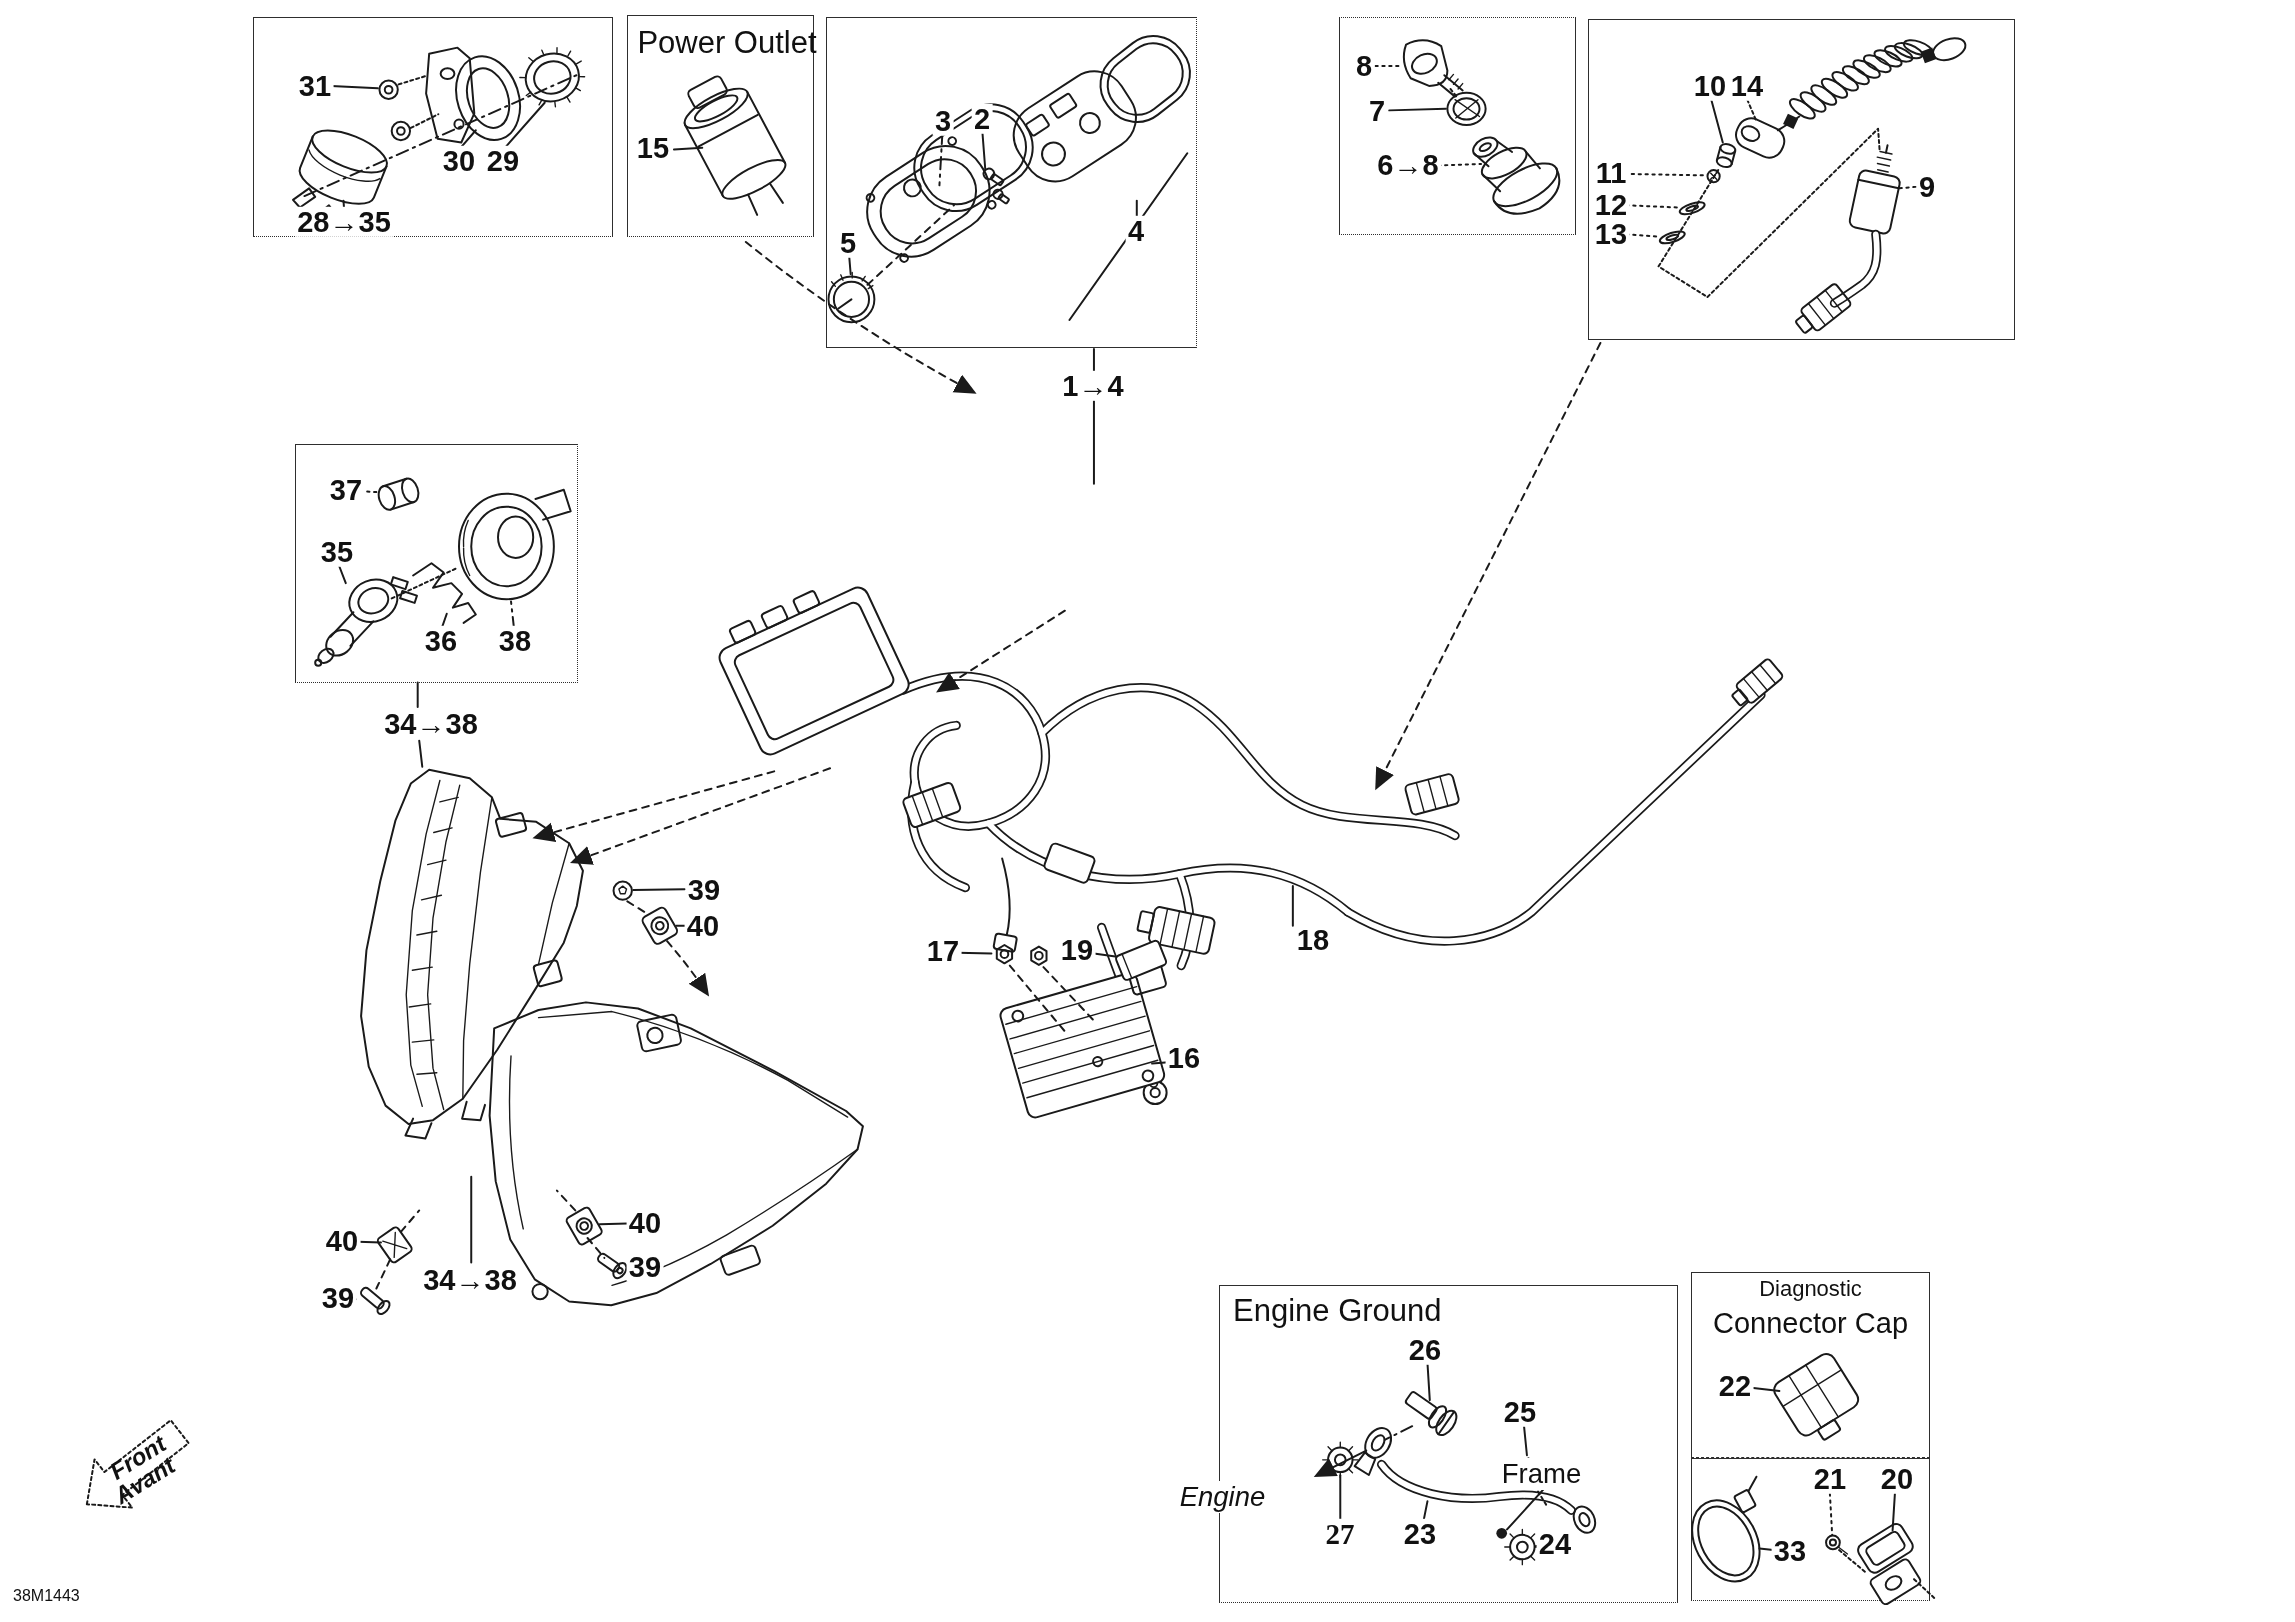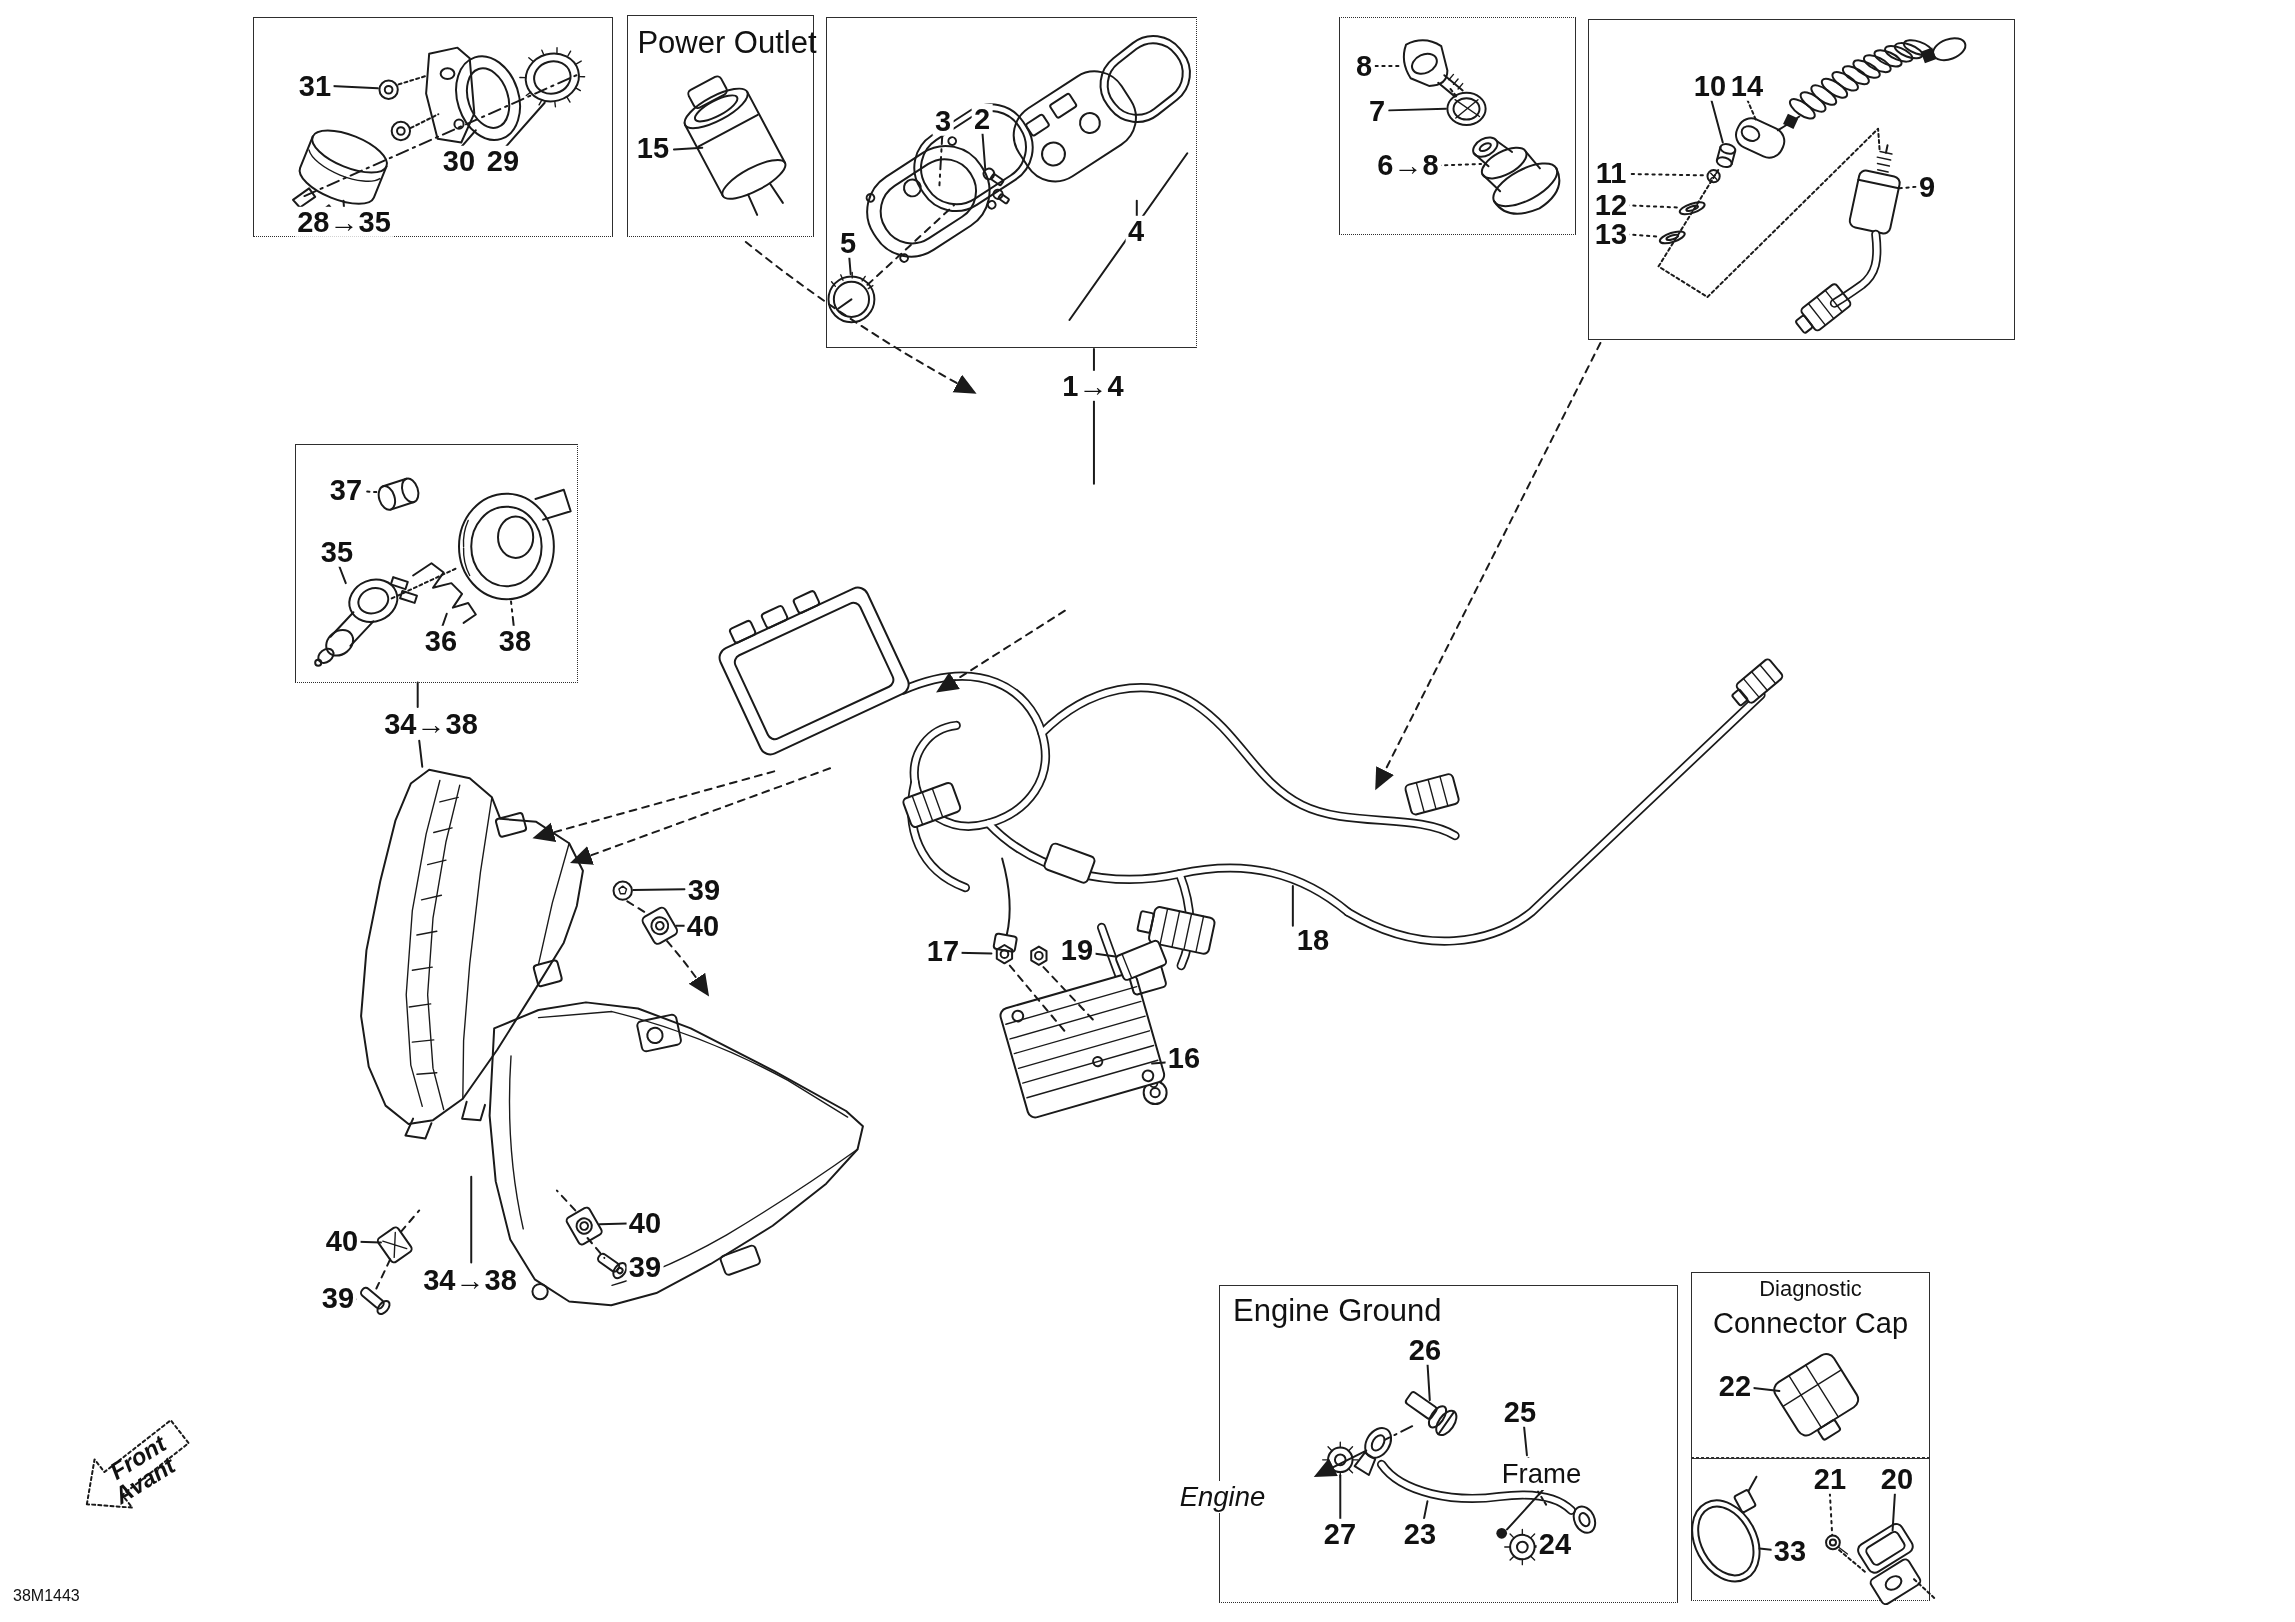--- a/index.html
+++ b/index.html
@@ -82,21 +82,21 @@
     <div class="callout" style="left: 1077px; top: 950px;">19</div>
     <div class="callout" style="left: 1285px; top: 940px; margin-left: 28px;">18</div>
     <div class="callout" style="left: 1184px; top: 1058px;">16</div>
     <div class="callout" style="left: 342px; top: 1241px;">40</div>
     <div class="callout" style="left: 338px; top: 1298px;">39</div>
     <div class="callout" style="left: 470px; top: 1280px;">34→38</div>
     <div class="callout" style="left: 645px; top: 1223px;">40</div>
     <div class="callout" style="left: 645px; top: 1267px;">39</div>
     <div class="callout" style="left: 1425px; top: 1350px;">26</div>
     <div class="callout" style="left: 1520px; top: 1412px;">25</div>
-    <div class="callout" style="left: 1340px; top: 1534px;">27</div>
+    <div class="callout" style="left: 1340px; top: 1534px; font-family: Liberation Serif, serif;">27</div>
     <div class="callout" style="left: 1420px; top: 1534px;">23</div>
     <div class="callout" style="left: 1555px; top: 1544px;">24</div>
     <div class="callout" style="left: 1735px; top: 1386px;">22</div>
     <div class="callout" style="left: 1830px; top: 1479px;">21</div>
     <div class="callout" style="left: 1897px; top: 1479px;">20</div>
     <div class="callout" style="left: 1790px; top: 1551px;">33</div>
   </div>
 
 <svg id="art" width="2295" height="1623" viewBox="0 0 3000 2121">
   <defs>

